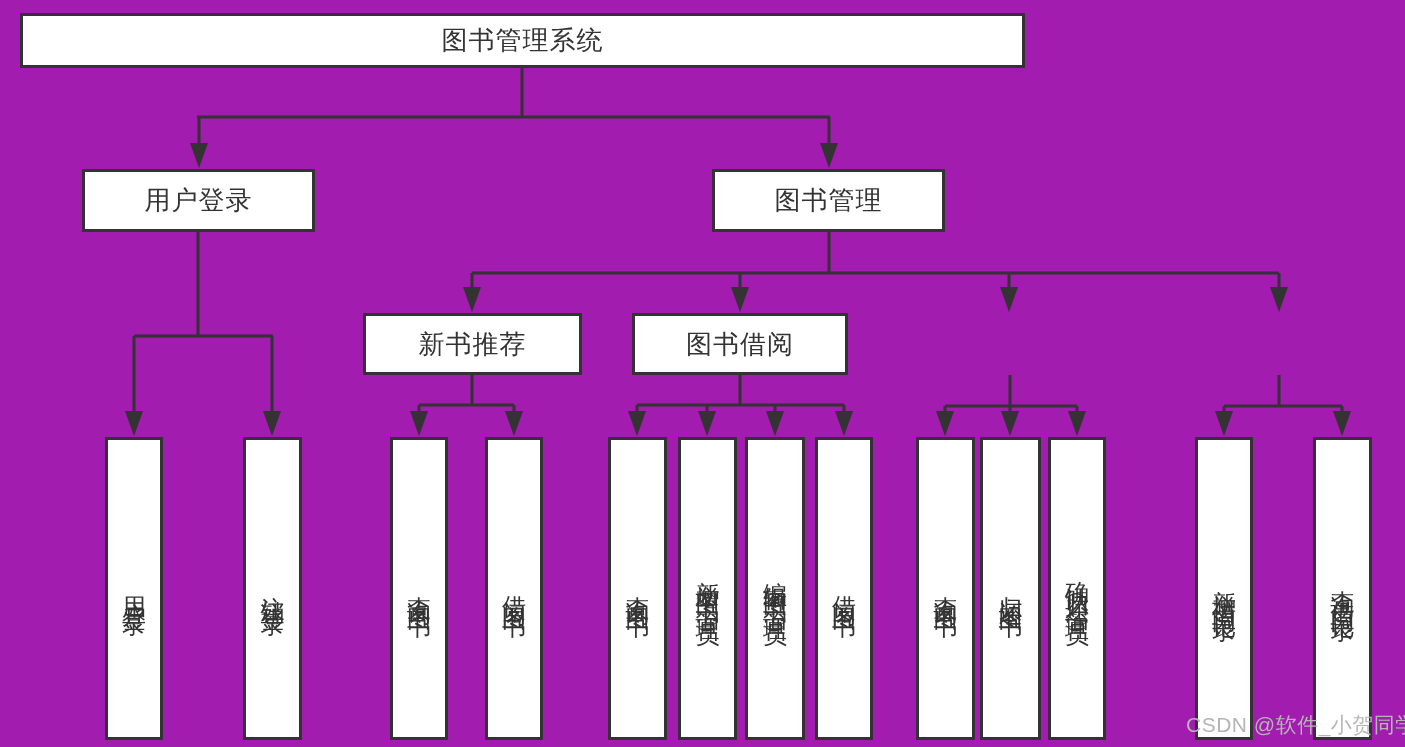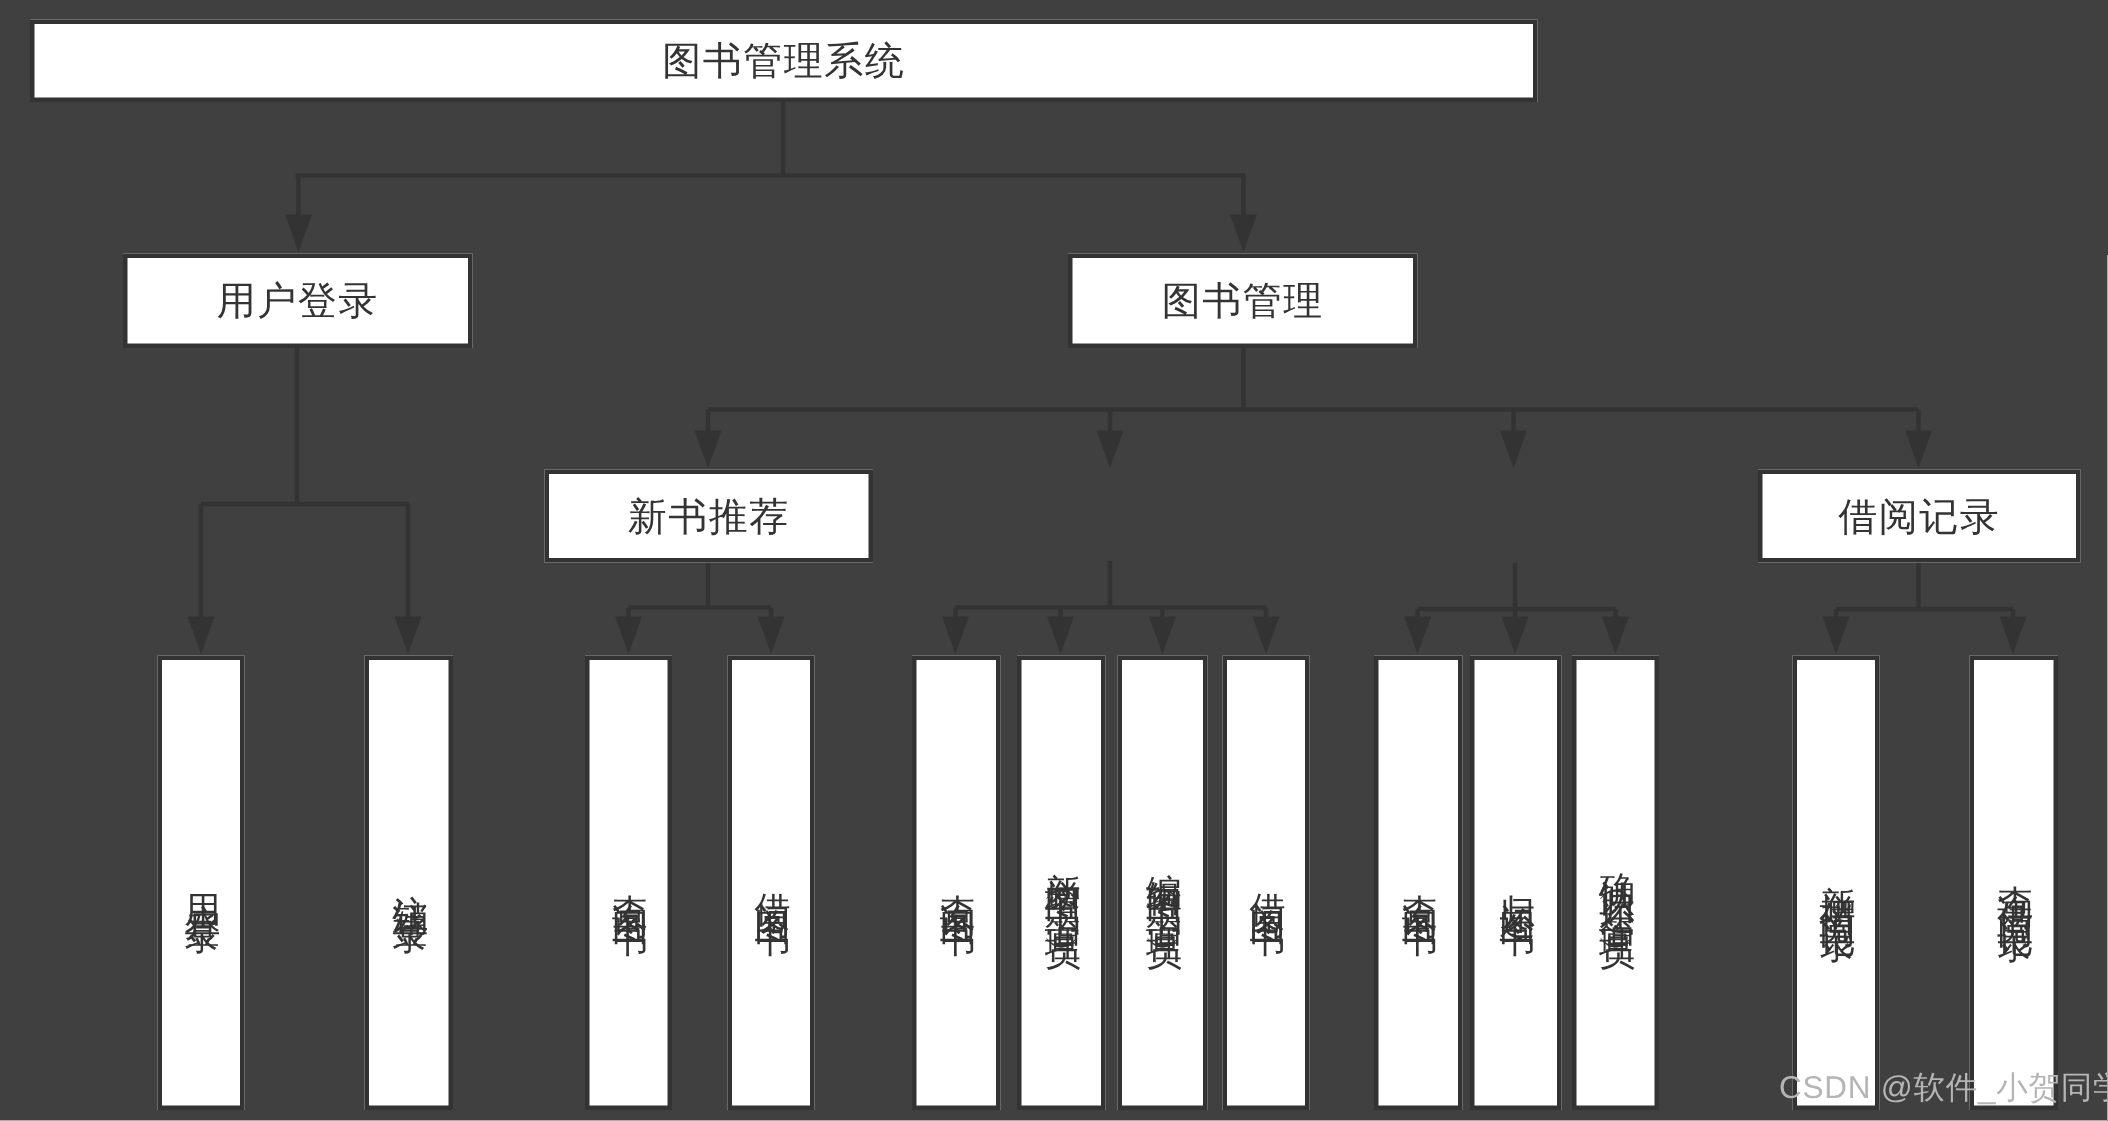--- a/index.html
+++ b/index.html
@@ -1,17 +1,17 @@
 <!DOCTYPE html>
 <html><head>
 <meta charset="utf-8">
 <style>
   html,body{margin:0;padding:0;background:#ffffff;}
   #stage{
-    position:relative;width:1405px;height:747px;background:#404040;overflow:hidden;
+    position:relative;width:1405px;height:747px;background:#a21caf;overflow:hidden;
     font-family:"Liberation Sans","DejaVu Sans",sans-serif;
   }
   #wires{position:absolute;left:0;top:0;z-index:1;}
   .box{
     position:absolute;box-sizing:border-box;border:3px solid #333333;background:#ffffff;
     display:flex;align-items:center;justify-content:center;z-index:2;
   }
   .hl{font-size:26px;letter-spacing:1px;color:#333333;white-space:nowrap;}
   .vl{
     writing-mode:vertical-rl;text-orientation:mixed;
@@ -112,22 +112,22 @@
   <div class="box" style="left:82px;top:169px;width:233px;height:63px">
     <span class="hl">用户登录</span>
   </div>
   <div class="box" style="left:712px;top:169px;width:233px;height:63px">
     <span class="hl">图书管理</span>
   </div>
 
   <div class="box" style="left:363px;top:313px;width:219px;height:62px">
     <span class="hl">新书推荐</span>
   </div>
-  <div class="box" style="left:1172px;top:313px;width:215px;height:62px">
-    <span class="hl">借阅记录</span>
+  <div class="box" style="left:632px;top:313px;width:216px;height:62px">
+    <span class="hl">图书借阅</span>
   </div>
 
   <div class="box" style="left:105px;top:437px;width:58px;height:303px">
     <span class="vl">用户登录</span>
   </div>
   <div class="box" style="left:243px;top:437px;width:59px;height:303px">
     <span class="vl">注销登录</span>
   </div>
 
   <div class="box" style="left:390px;top:437px;width:58px;height:303px">

